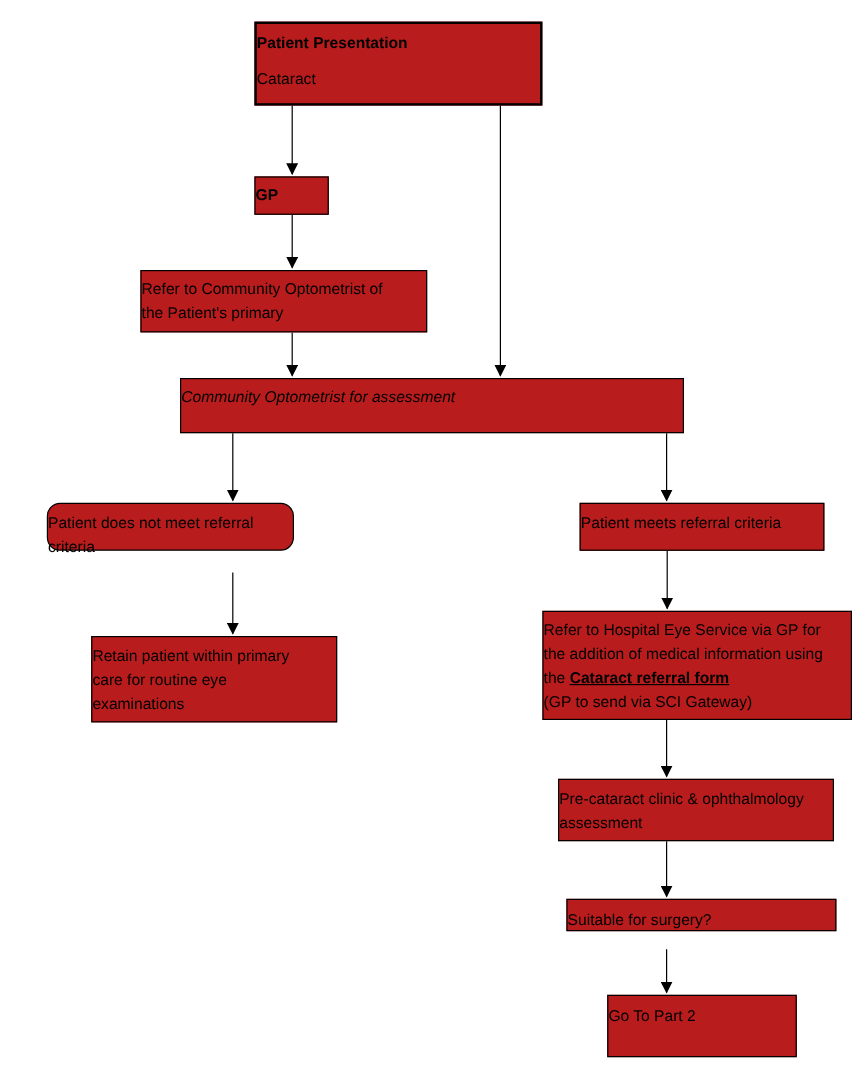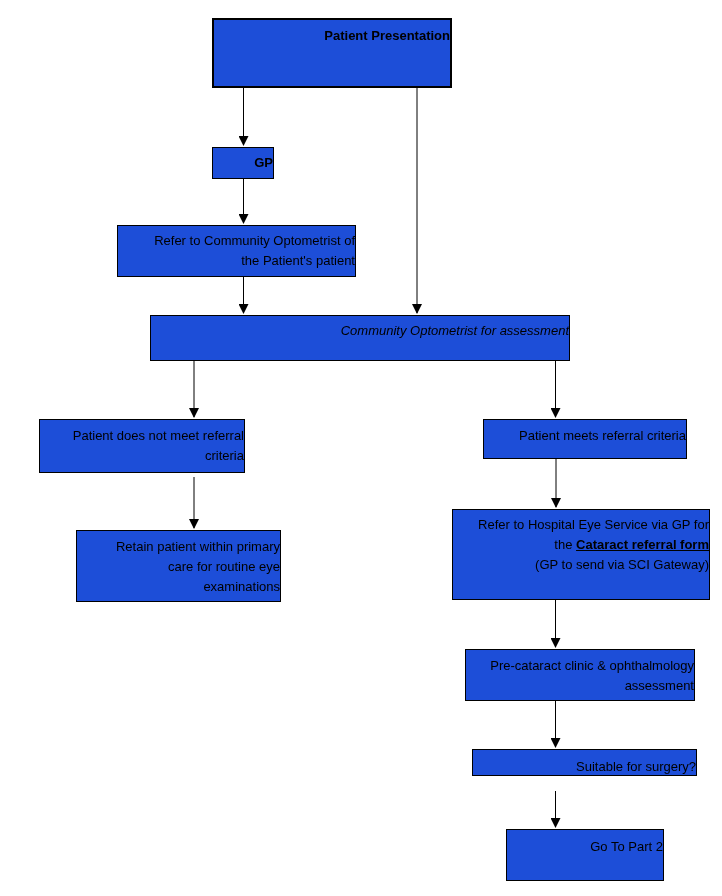--- a/index.html
+++ b/index.html
@@ -16,35 +16,35 @@
     position: absolute;
     left: 0; top: 0;
     width: 722px; height: 896px;
     pointer-events: none;
   }
   .connectors line { stroke: #000000; stroke-width: 1; }
   .node {
     position: absolute;
     box-sizing: border-box;
     border: 1px solid #000000;
-    background: #1d4ed8;
-    text-align: right;
+    background: #b91c1c;
+    text-align: left;
     font-size: 13px;
     line-height: 20px;
   }
   .node .ln { white-space: nowrap; }
   .bold { font-weight: bold; }
   .emph { font-weight: bold; text-decoration: underline; }
 
   .n-presentation { left: 212px; top: 18px;  width: 240px; height: 70px; border-width: 2px; padding-top: 6px; }
   .n-presentation .subtitle { margin-top: 10px; }
   .n-gp           { left: 212px; top: 147px; width: 62px;  height: 32px; padding-top: 5px; }
   .n-refer-opt    { left: 117px; top: 225px; width: 239px; height: 52px; padding-top: 5px; }
   .n-assess       { left: 150px; top: 315px; width: 420px; height: 46px; padding-top: 5px; font-style: italic; }
-  .n-notmeet      { left: 39px;  top: 419px; width: 206px; height: 54px; padding-top: 6px; }
+  .n-notmeet      { left: 39px;  top: 419px; width: 206px; height: 40px; padding-top: 6px; border-radius: 11px; }
   .n-retain       { left: 40px;  top: 530px; width: 205px; height: 72px; padding-top: 6px; margin-left: 36px; }
   .n-meets        { left: 483px; top: 419px; width: 204px; height: 40px; padding-top: 6px; }
   .n-hospital     { left: 452px; top: 509px; width: 258px; height: 91px; padding-top: 5px; }
   .n-preclinic    { left: 465px; top: 649px; width: 230px; height: 52px; padding-top: 6px; }
   .n-suitable     { left: 472px; top: 749px; width: 225px; height: 27px; padding-top: 7px; }
   .n-goto         { left: 506px; top: 829px; width: 158px; height: 52px; padding-top: 7px; }
 </style>
 </head>
 <body>
 
@@ -64,29 +64,30 @@
     <line x1="555.5" y1="361" x2="555.5" y2="417" marker-end="url(#arrowhead)"></line>
     <line x1="194" y1="477" x2="194" y2="528" marker-end="url(#arrowhead)"></line>
     <line x1="556" y1="459" x2="556" y2="507" marker-end="url(#arrowhead)"></line>
     <line x1="555.5" y1="600" x2="555.5" y2="647" marker-end="url(#arrowhead)"></line>
     <line x1="555.5" y1="701" x2="555.5" y2="747" marker-end="url(#arrowhead)"></line>
     <line x1="555.5" y1="791" x2="555.5" y2="827" marker-end="url(#arrowhead)"></line>
   </svg>
 
   <div class="node n-presentation">
     <div class="ln bold">Patient Presentation</div>
+    <div class="ln subtitle">Cataract</div>
   </div>
 
   <div class="node n-gp">
     <div class="ln bold">GP</div>
   </div>
 
   <div class="node n-refer-opt">
     <div class="ln">Refer to Community Optometrist of</div>
-    <div class="ln">the Patient's patient</div>
+    <div class="ln">the Patient's primary</div>
   </div>
 
   <div class="node n-assess">
     <div class="ln">Community Optometrist for assessment</div>
   </div>
 
   <div class="node n-notmeet">
     <div class="ln">Patient does not meet referral</div>
     <div class="ln">criteria</div>
   </div>
@@ -96,20 +97,21 @@
     <div class="ln">care for routine eye</div>
     <div class="ln">examinations</div>
   </div>
 
   <div class="node n-meets">
     <div class="ln">Patient meets referral criteria</div>
   </div>
 
   <div class="node n-hospital">
     <div class="ln">Refer to Hospital Eye Service via GP for</div>
+    <div class="ln">the addition of medical information using</div>
     <div class="ln"><span>the </span><span class="emph">Cataract referral form</span></div>
     <div class="ln">(GP to send via SCI Gateway)</div>
   </div>
 
   <div class="node n-preclinic">
     <div class="ln">Pre-cataract clinic &amp; ophthalmology</div>
     <div class="ln">assessment</div>
   </div>
 
   <div class="node n-suitable">

